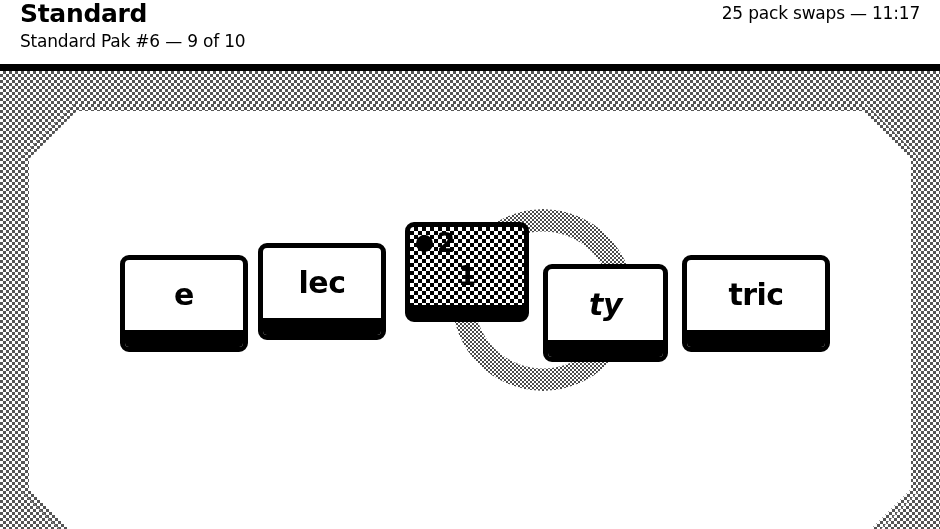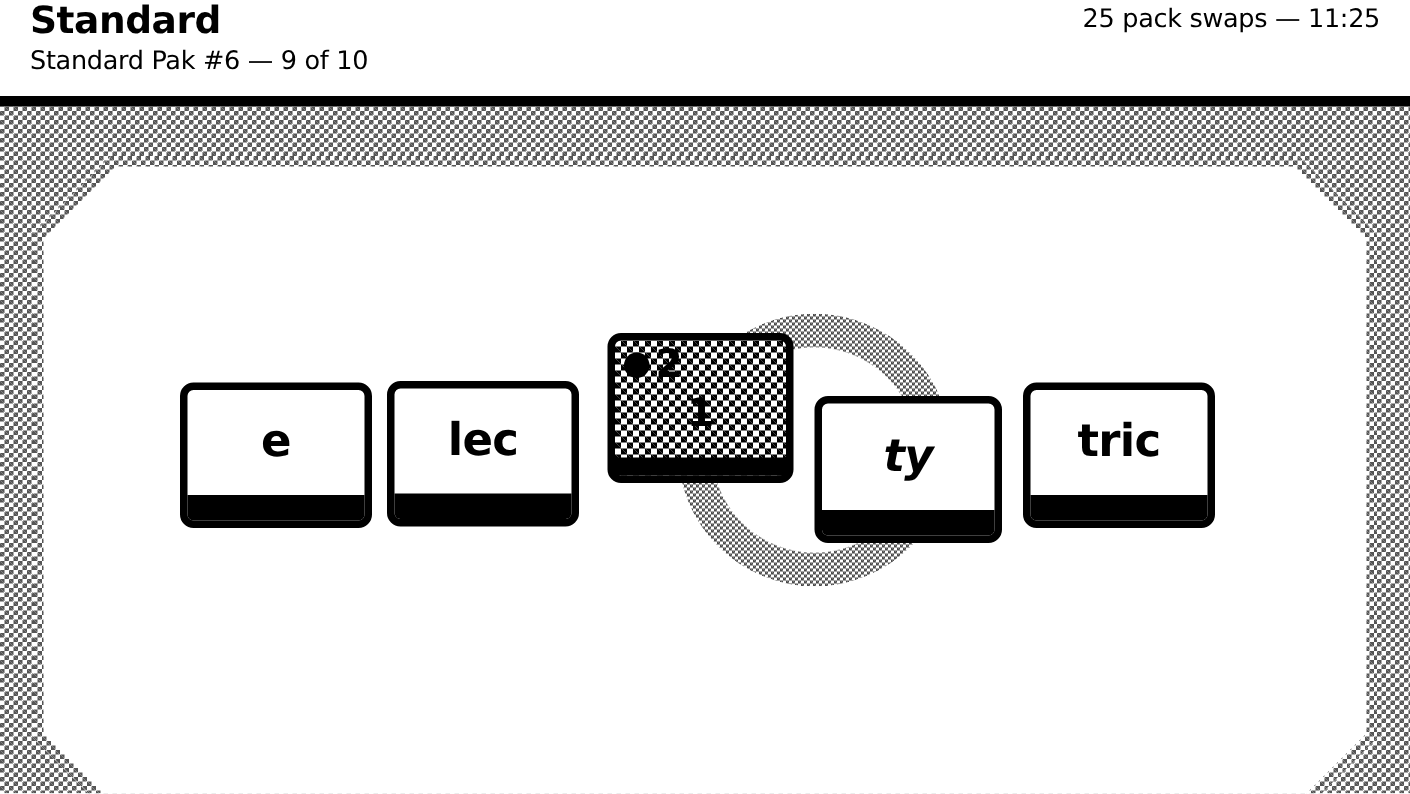--- a/index.html
+++ b/index.html
@@ -244,55 +244,55 @@
 <body>
 
 <div id="app">
 
   <div id="header">
     <div class="hdr-left">
       <div class="hdr-title">Standard</div>
       <div class="hdr-sub">Standard Pak #6 — 9 of 10</div>
     </div>
     <div class="hdr-right">
-      <div class="hdr-sub">25 pack swaps — 11:25</div>
+      <div class="hdr-sub">25 pack swaps — 11:17</div>
     </div>
   </div>
   <div id="header-rule"></div>
 
   <div id="playfield">
 
     <div id="board-card"></div>
     <div id="board-card-border"></div>
 
     <div id="swap-ring"></div>
 
     <div class="tile" style="left:120px; top:184px; width:128px; height:97px;">
       <div class="tile-label">e</div>
       <div class="tile-shadow"></div>
     </div>
 
-    <div class="tile" style="left:258px; top:183px; width:128px; height:97px;">
+    <div class="tile" style="left:258px; top:172px; width:128px; height:97px;">
       <div class="tile-label">lec</div>
       <div class="tile-shadow"></div>
     </div>
 
     <div id="tile-selected">
       <div class="sel-badge">
         <span class="sel-dot"></span>
         <span class="sel-count">2</span>
       </div>
       <div class="sel-center">1</div>
       <div class="tile-shadow"></div>
     </div>
 
     <div class="tile" style="left:543px; top:193px; width:125px; height:98px;font-style:italic;">
       <div class="tile-label">ty</div>
       <div class="tile-shadow"></div>
     </div>
 
-    <div class="tile" style="left:682px; top:184px; width:128px; height:97px;text-decoration:underline;">
+    <div class="tile" style="left:682px; top:184px; width:148px; height:97px;text-decoration:underline;">
       <div class="tile-label">tric</div>
       <div class="tile-shadow"></div>
     </div>
 
   </div>
 </div>
 
 </body></html>

